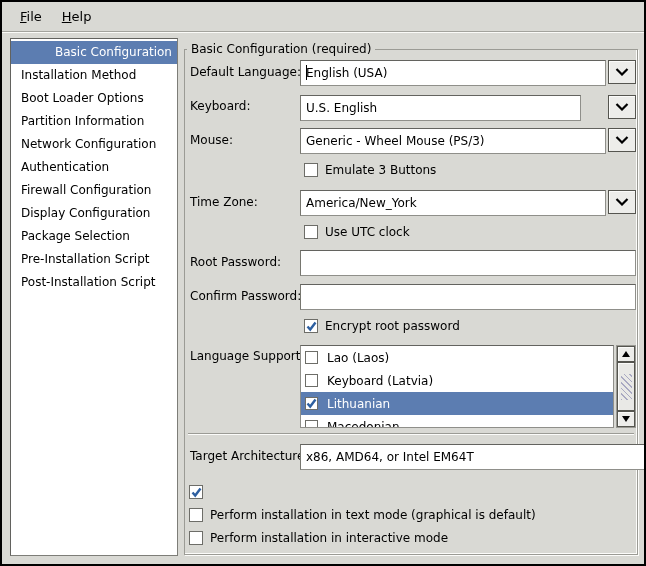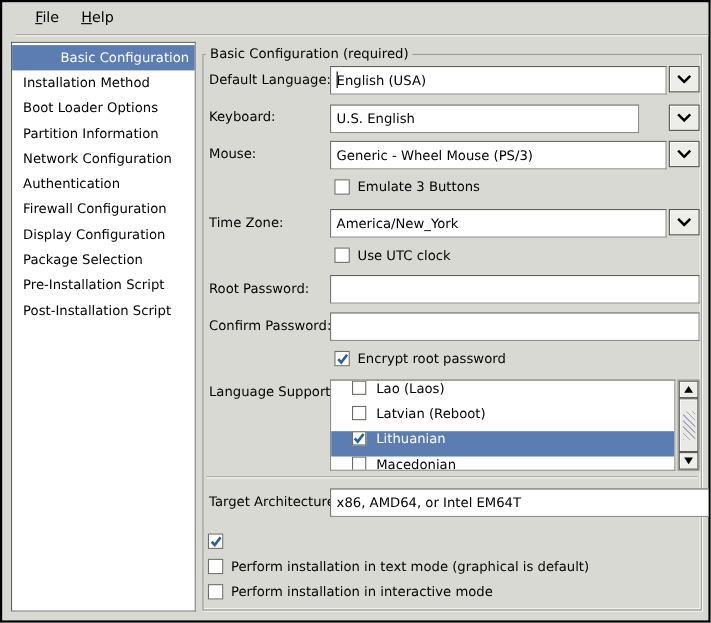--- a/index.html
+++ b/index.html
@@ -7,21 +7,21 @@
   .window{
     position:relative;width:646px;height:566px;
     background:#d9d9d4;border:2px solid #000;
     font-family:"DejaVu Sans","Liberation Sans",sans-serif;
     font-size:12px;color:#000;overflow:hidden;
   }
   
   .menubar{
     position:absolute;left:0;top:0;right:0;height:30px;
     border-bottom:1px solid #a3a39d;box-shadow:0 1px 0 #fbfbf8;
-    padding-left:8px;display:flex;align-items:center;margin-left:12px;
+    padding-left:8px;display:flex;align-items:center;
   }
   .menu-item{
     display:inline-block;padding:4px 10px;font-size:13px;cursor:default;
   }
   .menu-item::first-letter{text-decoration:underline;}
   
   .sidebar{
     position:absolute;left:8px;top:36px;width:168px;height:518px;
     background:#fff;border:1px solid #7d7d78;border-top-color:#62625e;border-left-color:#62625e;
     padding-top:2px;
@@ -74,21 +74,21 @@
   .checkbox svg{display:none;}
   .checkbox.checked svg{display:block;}
   .check-label{white-space:nowrap;font-size:12px;}
   
   .lang-list{
     position:absolute;left:298px;top:343px;width:314px;height:83px;
     background:#fff;border:1px solid #8f8f8a;border-top-color:#63635f;
     overflow:hidden;
   }
   .lang-row{
-    height:23px;display:flex;gap:9px;padding-left:19px;
+    height:23px;display:flex;align-items:center;gap:9px;padding-left:4px;
   }
   .lang-row .checkbox{width:13px;height:13px;flex:0 0 13px;}
   .lang-row.selected{background:#5c7db1;color:#fff;}
   .vscrollbar{
     position:absolute;left:614px;top:343px;width:20px;height:83px;
     background:#cdcdc8;border:1px solid #999993;
   }
   .sb-btn{
     position:absolute;left:0;width:18px;height:16px;
     background:#ededea;border:1px solid #55554f;
@@ -225,21 +225,21 @@
     <div class="lang-row">
       <span class="checkbox">
         
       </span>
       <span class="check-label">Lao (Laos)</span>
     </div>
     <div class="lang-row">
       <span class="checkbox">
         
       </span>
-      <span class="check-label">Latvian (Reboot)</span>
+      <span class="check-label">Keyboard (Latvia)</span>
     </div>
     <div class="lang-row selected">
       <span class="checkbox checked">
         <svg width="11" height="11" viewBox="0 0 11 11">
             <path d="M1.5 5.5 L4.2 8.5 L9.5 1.5" fill="none" stroke="#2d5fa0" stroke-width="2.4"></path>
           </svg>
       </span>
       <span class="check-label">Lithuanian</span>
     </div>
     <div class="lang-row">

